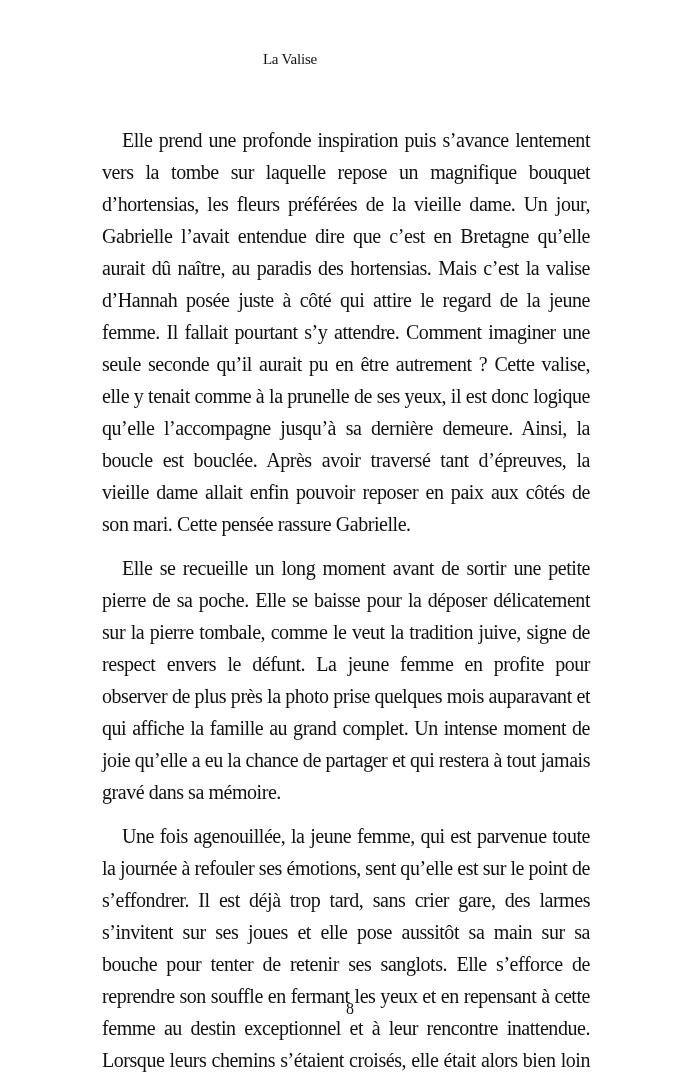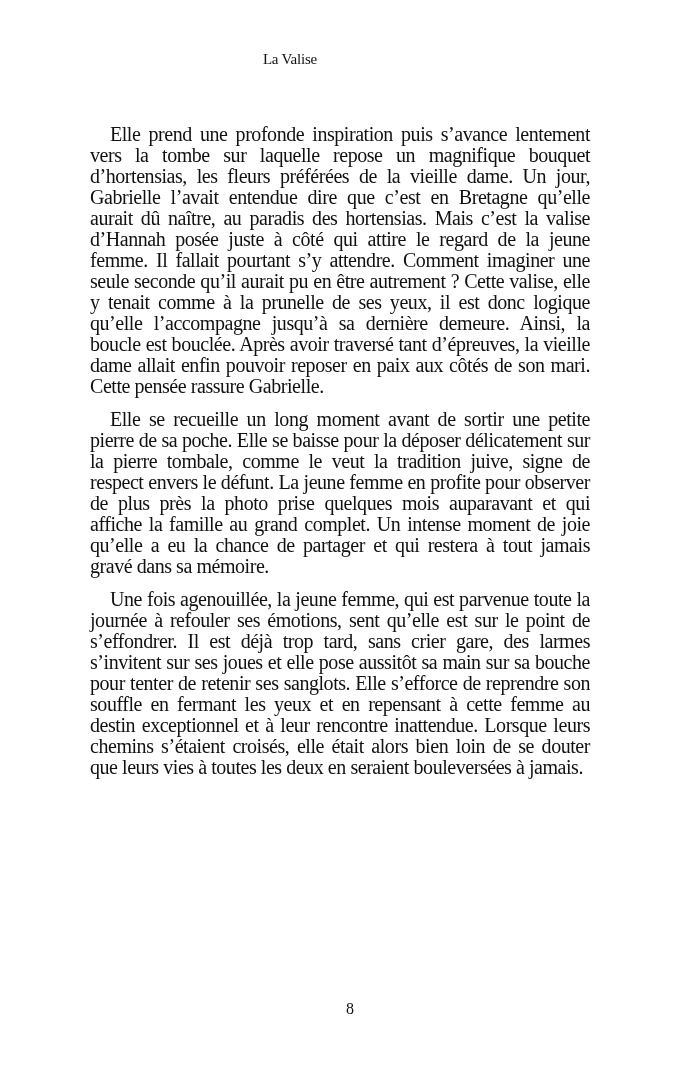--- a/index.html
+++ b/index.html
@@ -9,22 +9,22 @@
       color: #111111;
     }
     .running-header {
       position: absolute; top: 51px; left: 0; width: 580px;
       text-align: center; font-size: 15px; letter-spacing: -0.2px;
     }
     .text-block {
       position: absolute; top: 124px; left: 90px; width: 500px;
     }
     .para {
-      margin: 0 0 12px 0;
-      font-size: 20px; line-height: 21px;
+      margin: 0 0 12px 12px;
+      font-size: 20px; line-height: 32px;
       text-align: justify; text-indent: 20px;
       letter-spacing: -0.45px; word-spacing: 0px;
       hyphens: none;
     }
     .para.p2 { margin-top: 0; }
     .page-number {
       position: absolute; top: 1000px; left: 0; width: 700px;
       text-align: center; font-size: 16px;
     }
   </style>

